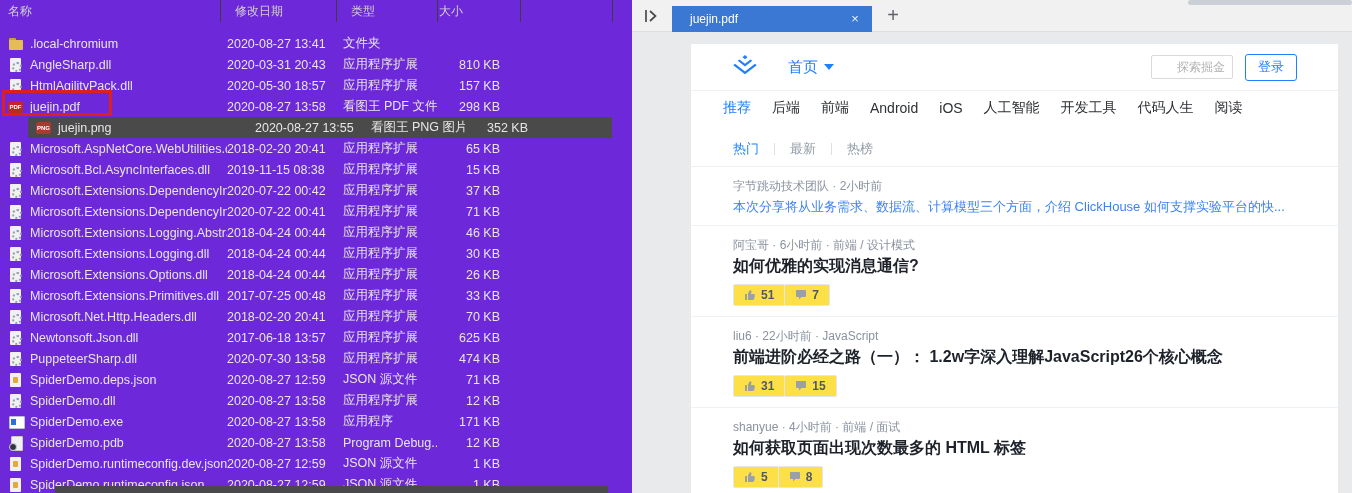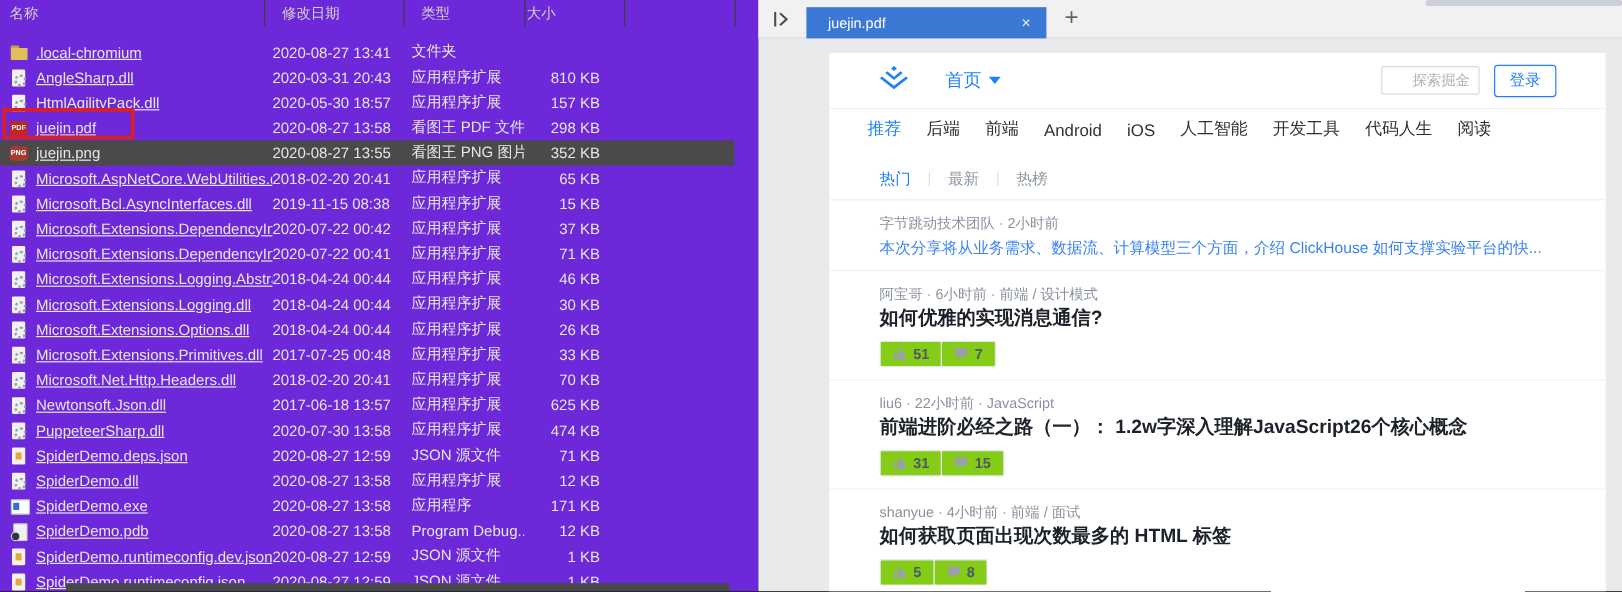--- a/index.html
+++ b/index.html
@@ -7,23 +7,23 @@
   .screen{position:relative;width:1352px;height:493px;overflow:hidden;background:#1d1d1e;}
 
   
   .explorer{position:absolute;left:0;top:0;width:632px;height:493px;background:#6d28d9;overflow:hidden;}
   .ex-header{position:relative;height:22px;color:#d2d2d2;font-size:12px;line-height:22px;display:grid;grid-template-columns:227px 116px 94px 63px;}
   .ex-header .h{padding-left:8px;white-space:nowrap;overflow:hidden;}
   .ex-header .h.size{padding-left:2px;}
   .colsep{position:absolute;top:0;width:1px;height:22px;background:#3c3c3c;}
   .file-list{padding-top:11px;width:612px;}
   .frow{height:21px;display:grid;grid-template-columns:227px 116px 94px 63px;align-items:center;color:#e6e6e6;font-size:12.5px;}
-  .frow.selected{background:#4a4a4a;}
+  .frow.selected{background:#4a4a4a;margin-left:28px;}
   .cell{white-space:nowrap;overflow:hidden;}
-  .cell.name{display:flex;align-items:center;padding-left:8px;text-decoration:underline;}
+  .cell.name{display:flex;align-items:center;padding-left:8px;}
   .cell.size{text-align:right;}
   .ficon{position:relative;width:16px;height:16px;flex:0 0 16px;margin-right:6px;}
   .ficon.folder::before{content:"";position:absolute;left:1px;top:2px;width:7px;height:4px;background:#caa046;border-radius:1px;}
   .ficon.folder::after{content:"";position:absolute;left:1px;top:4px;width:14px;height:10px;background:#e5bd57;border-radius:1px;}
   .ficon.dll::before{content:"";position:absolute;left:2px;top:1px;width:11px;height:14px;background:#f1f1f1;border-radius:1px;}
   .ficon.dll::after{content:"";position:absolute;left:4px;top:5px;width:6px;height:6px;border:2px dotted #8f9fab;border-radius:50%;}
   .ficon.pdf::before{content:"PDF";position:absolute;left:0;top:2px;width:15px;height:12px;background:#c0271f;border-radius:2px;color:#fff;font-size:6px;font-weight:bold;line-height:12px;text-align:center;}
   .ficon.png::before{content:"PNG";position:absolute;left:0;top:2px;width:15px;height:12px;background:#a93a2e;border-radius:2px;color:#fff;font-size:6px;font-weight:bold;line-height:12px;text-align:center;}
   .ficon.json::before{content:"";position:absolute;left:2px;top:1px;width:11px;height:14px;background:#f1f1f1;border-radius:1px;}
   .ficon.json::after{content:"";position:absolute;left:5px;top:5px;width:5px;height:6px;background:#e3a93c;border-radius:1px;}
@@ -61,21 +61,21 @@
   .feed-tabs .ftab{cursor:pointer;}
   .feed-tabs .ftab.active{color:#1e80ff;}
   .vsep{width:1px;height:12px;background:#dde0e6;}
 
   .article{padding:12px 42px 10px;border-bottom:1px solid #f1f2f3;}
   .article.a1{padding-bottom:10px;}
   .a-meta{font-size:12px;color:#8a919f;line-height:14px;margin-bottom:4px;white-space:nowrap;overflow:hidden;}
   .a-title{font-size:16px;font-weight:700;color:#1d2129;line-height:20px;white-space:nowrap;overflow:hidden;cursor:pointer;}
   .a-excerpt{font-size:13px;color:#3b82f6;line-height:16px;margin-top:6px;white-space:nowrap;overflow:hidden;}
   .a-actions{display:flex;margin-top:8px;}
-  .abtn{display:inline-flex;align-items:center;gap:5px;height:22px;padding:0 10px;border:1px solid #e4e6eb;background:#84cc16;border-radius:2px;cursor:pointer;}
+  .abtn{display:inline-flex;align-items:center;gap:5px;height:22px;padding:0 10px;border:1px solid #e4e6eb;background:#fde047;border-radius:2px;cursor:pointer;}
   .abtn + .abtn{margin-left:-1px;}
   .abtn .cnt{font-size:12px;font-weight:600;color:#4e5969;}
 </style>
 </head>
 <body>
 
 <div class="screen">
 
   <section class="explorer">
     <div class="ex-header">

